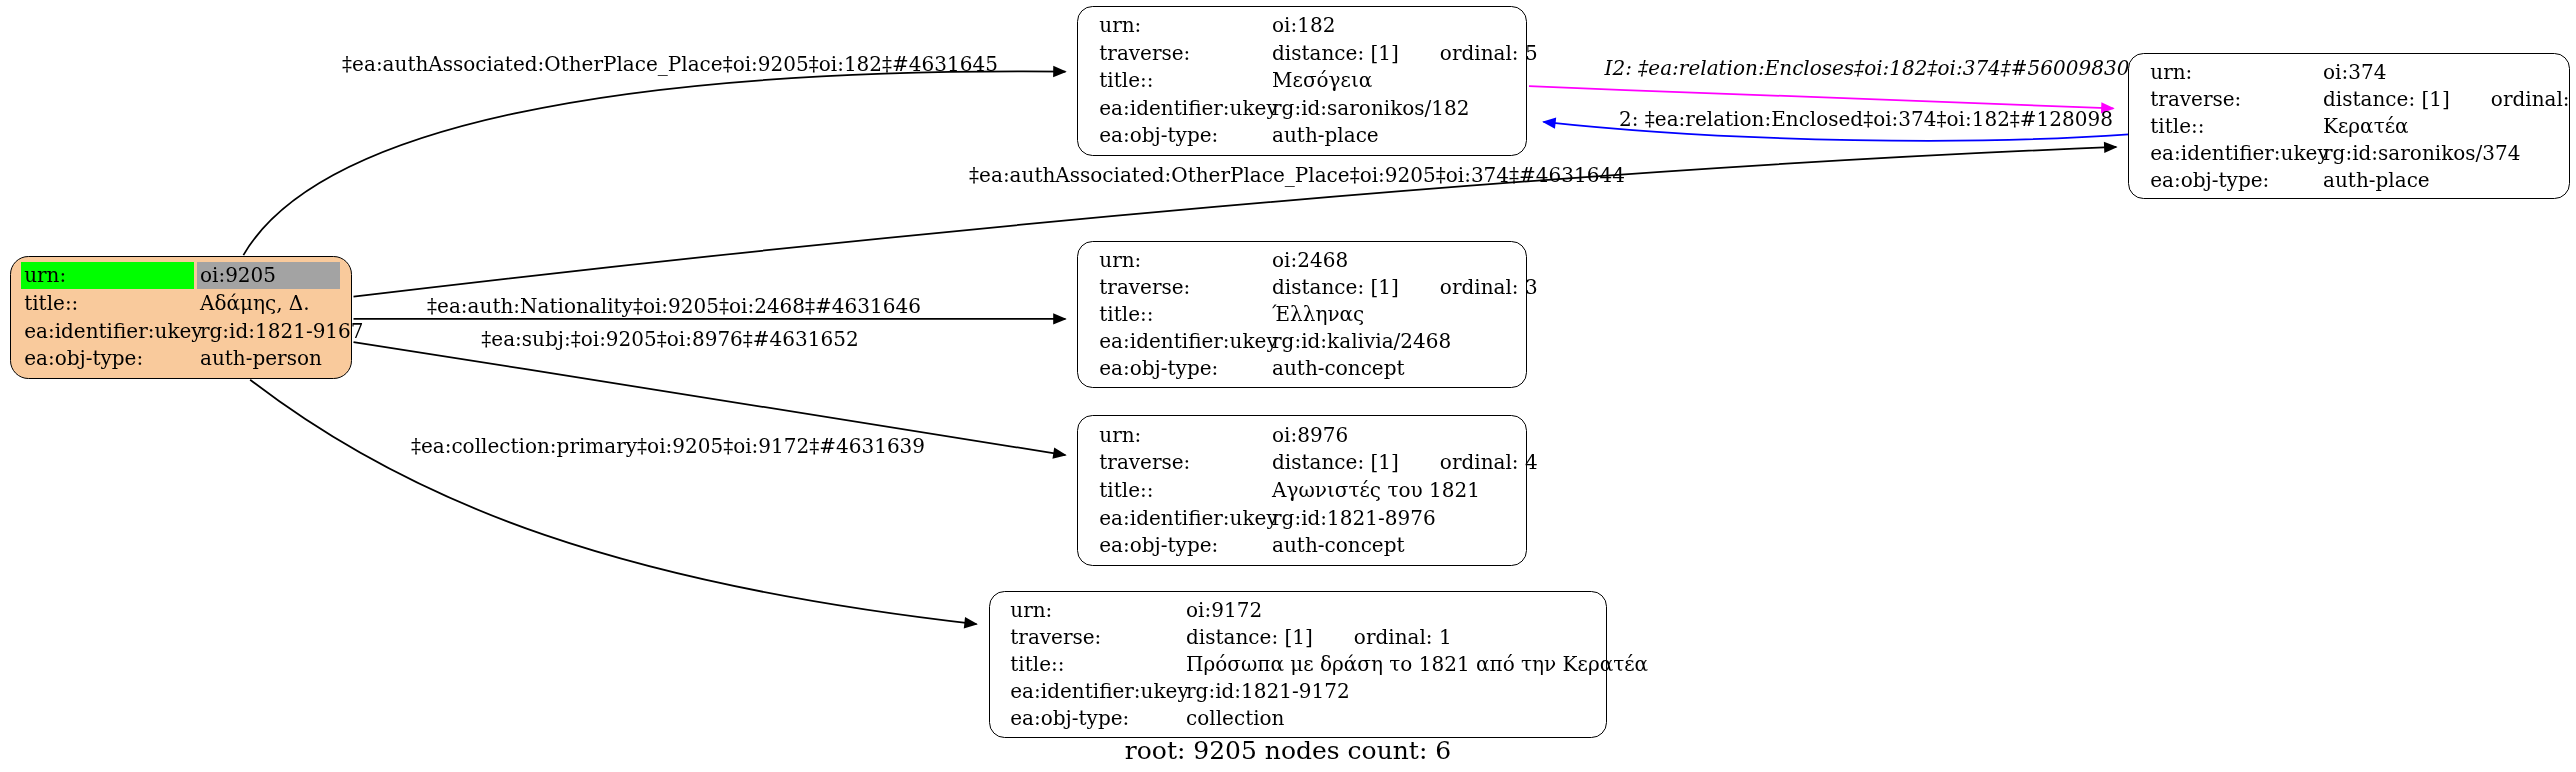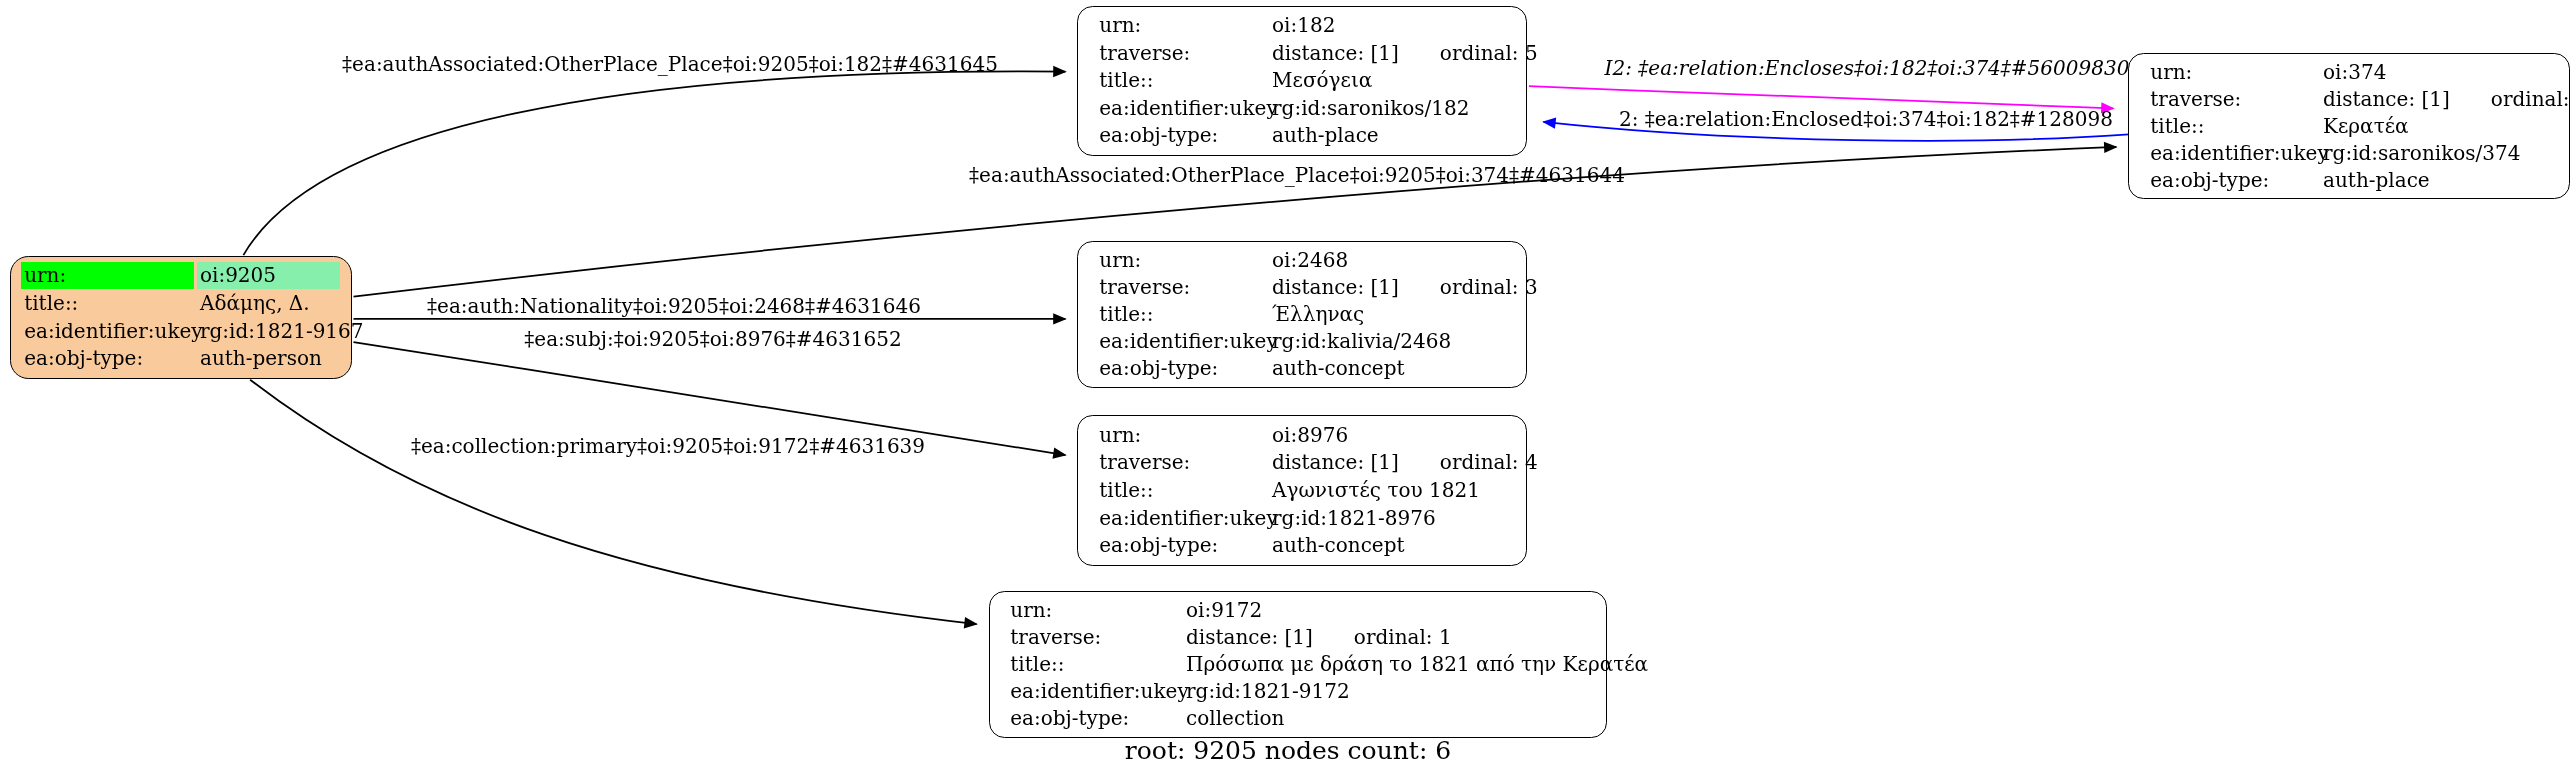--- a/index.html
+++ b/index.html
@@ -84,27 +84,27 @@
     <path class="edge" d="M 366,354 C 612,392 858,433 1103,471" marker-end="url(#arrow-black)" stroke="#000000"></path>
 
     <path class="edge" d="M 259,393 C 430,525 650,605 1011,646" marker-end="url(#arrow-black)" stroke="#000000"></path>
   </svg>
 
   <div class="edge-label" style="left:670px;top:64px;text-align:center;">‡ea:authAssociated:OtherPlace_Place‡oi:9205‡oi:182‡#4631645</div>
   <div class="edge-label" style="left:1297px;top:175px;">‡ea:authAssociated:OtherPlace_Place‡oi:9205‡oi:374‡#4631644</div>
   <div class="edge-label" style="left:1867px;top:68px;font-style:italic;">I2: ‡ea:relation:Encloses‡oi:182‡oi:374‡#56009830</div>
   <div class="edge-label" style="left:1866px;top:119px;">2: ‡ea:relation:Enclosed‡oi:374‡oi:182‡#128098</div>
   <div class="edge-label" style="left:674px;top:306px;">‡ea:auth:Nationality‡oi:9205‡oi:2468‡#4631646</div>
-  <div class="edge-label" style="left:670px;top:339px;margin-left:43px;">‡ea:subj:‡oi:9205‡oi:8976‡#4631652</div>
+  <div class="edge-label" style="left:670px;top:339px;">‡ea:subj:‡oi:9205‡oi:8976‡#4631652</div>
   <div class="edge-label" style="left:668px;top:446px;">‡ea:collection:primary‡oi:9205‡oi:9172‡#4631639</div>
 
   <div class="node root" style="left: 9.7px; top: 256px; width: 342px; height: 123px; --keyw: 170px; --padx: 10.6px; background: rgb(249, 202, 156);">
       <div class="row">
         <span class="cell key" style="background: rgb(0, 255, 0);">urn:</span>
-        <span class="cell val" style="background: #86efac;">
+        <span class="cell val" style="background: #a3a3a3;">
           <span>oi:9205</span>
         </span>
       </div>
       <div class="row">
         <span class="cell key">title::</span>
         <span class="cell val">
           <span>Αδάμης, Δ.</span>
         </span>
       </div>
       <div class="row">

